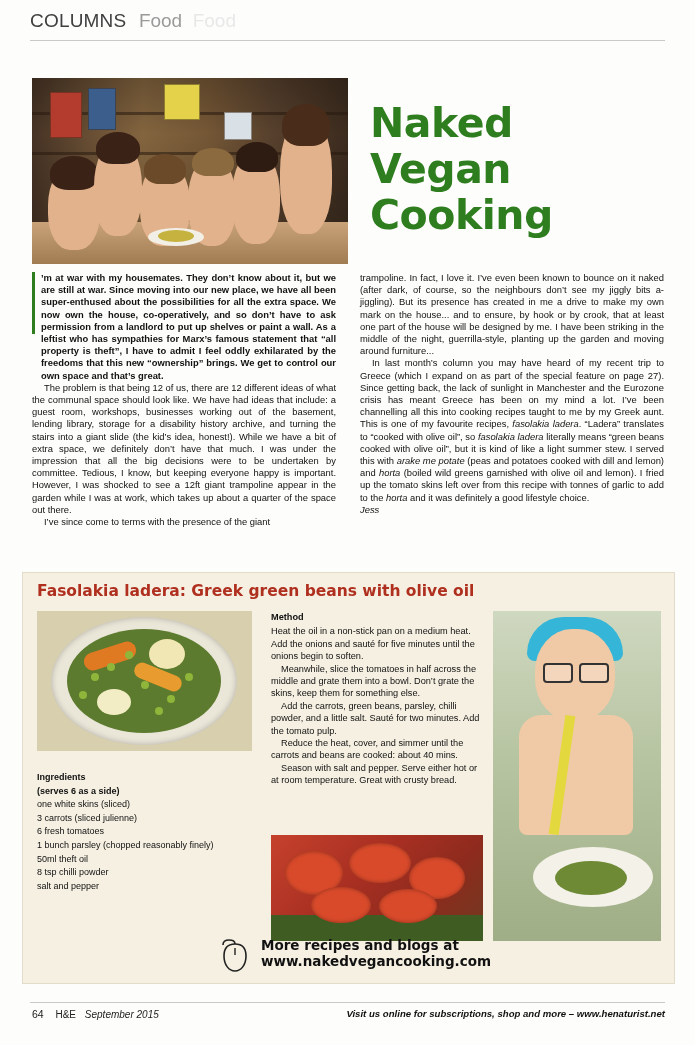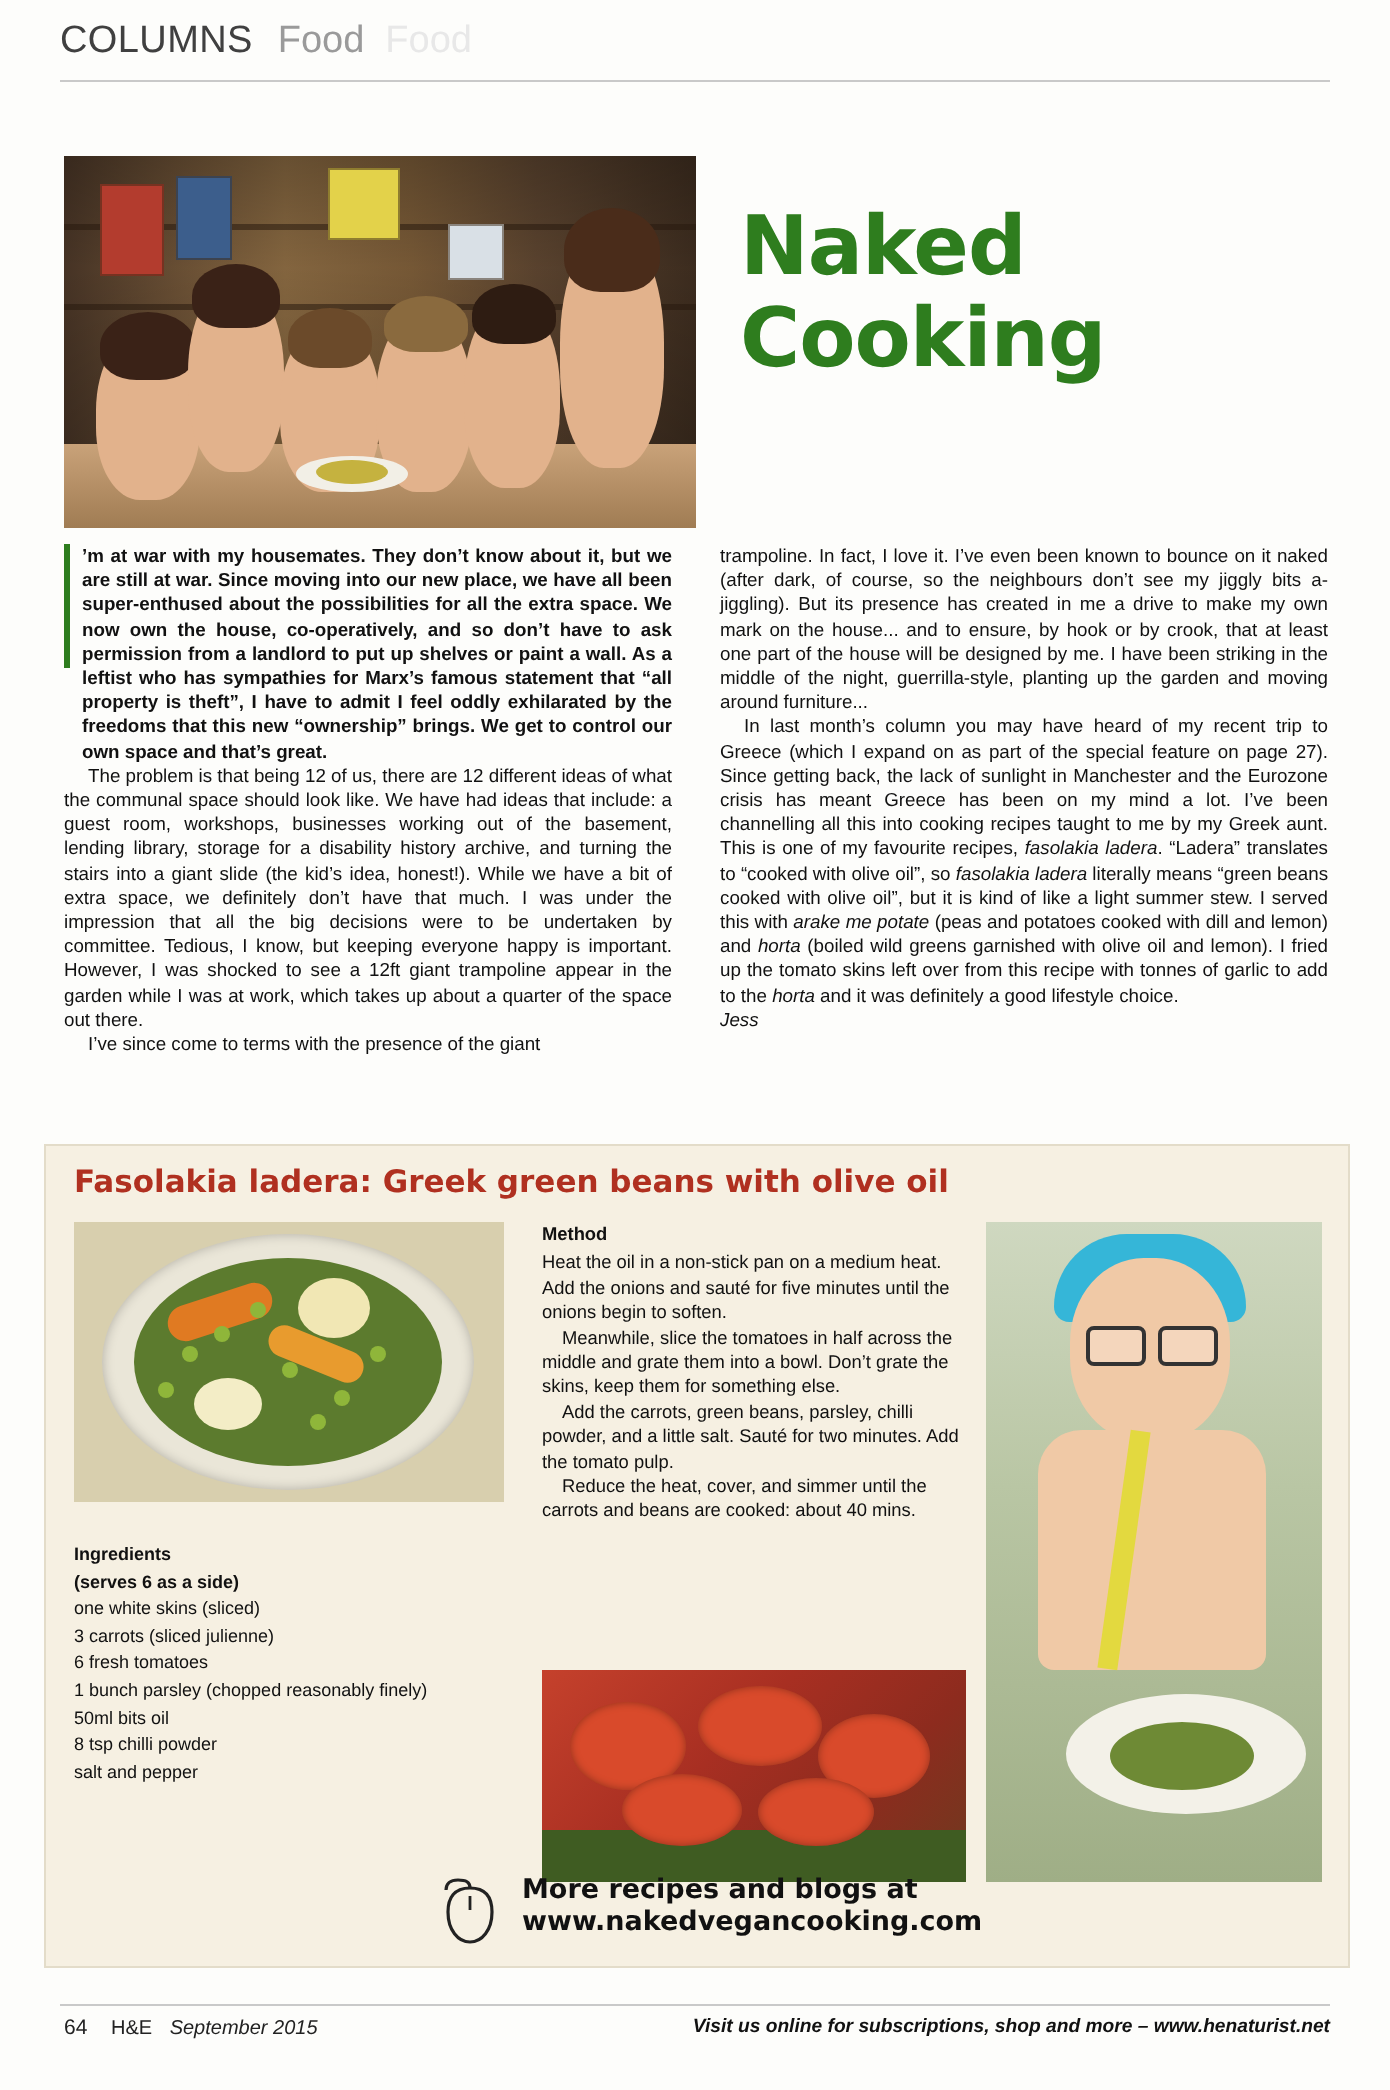--- a/index.html
+++ b/index.html
@@ -343,20 +343,21 @@
 
     <div class="person" style="left:248px;top:36px;width:52px;height:120px;"></div>
     <div class="hair" style="left:250px;top:26px;width:48px;height:42px;background:#4a2c1a"></div>
 
     <div class="plate" style="left:116px;top:150px;width:56px;height:18px;"></div>
     <div class="food" style="left:126px;top:152px;width:36px;height:12px;"></div>
   </div>
 
   <div class="big-title">
     <div>Naked</div>
+    <div>Vegan</div>
     <div>Cooking</div>
   </div>
 
   <div class="dropbar"></div>
   <div class="col left">
     <p class="first lead-para">
         <span class="lead">’m at war with my housemates. They don’t know about it, but we are still at war. Since moving into our new place, we have all been super-enthused about the possibilities for all the extra space. We now own the house, co-operatively, and so don’t have to ask permission from a landlord to put up shelves or paint a wall. As a leftist who has sympathies for Marx’s famous statement that “all property is theft”, I have to admit I feel oddly exhilarated by the freedoms that this new “ownership” brings. We get to control our own space and that’s great.</span>
       </p>
     <p>The problem is that being 12 of us, there are 12 different ideas of what the communal space should look like. We have had ideas that include: a guest room, workshops, businesses working out of the basement, lending library, storage for a disability history archive, and turning the stairs into a giant slide (the kid’s idea, honest!). While we have a bit of extra space, we definitely don’t have that much. I was under the impression that all the big decisions were to be undertaken by committee. Tedious, I know, but keeping everyone happy is important. However, I was shocked to see a 12ft giant trampoline appear in the garden while I was at work, which takes up about a quarter of the space out there.</p>
     <p>I’ve since come to terms with the presence of the giant</p>
@@ -388,31 +389,32 @@
       <span class="pea" style="left:42px;top:80px"></span>
     </div>
 
     <div class="ingredients">
       <div class="h">Ingredients</div>
       <div class="sub">(serves 6 as a side)</div>
       <div>one white skins (sliced)</div>
       <div>3 carrots (sliced julienne)</div>
       <div>6 fresh tomatoes</div>
       <div>1 bunch parsley (chopped reasonably finely)</div>
-      <div>50ml bits oil</div>
+      <div>50ml theft oil</div>
       <div>8 tsp chilli powder</div>
       <div>salt and pepper</div>
     </div>
 
     <div class="method">
       <span class="h">Method</span>
       <p class="first">Heat the oil in a non-stick pan on a medium heat. Add the onions and sauté for five minutes until the onions begin to soften.</p>
       <p>Meanwhile, slice the tomatoes in half across the middle and grate them into a bowl. Don’t grate the skins, keep them for something else.</p>
       <p>Add the carrots, green beans, parsley, chilli powder, and a little salt. Sauté for two minutes. Add the tomato pulp.</p>
       <p>Reduce the heat, cover, and simmer until the carrots and beans are cooked: about 40 mins.</p>
+      <p>Season with salt and pepper. Serve either hot or at room temperature. Great with crusty bread.</p>
     </div>
 
     <div class="portrait">
       <div class="bg"></div>
       <div class="hair"></div>
       <div class="head"></div>
       <div class="lens" style="left:50px;top:52px"></div>
       <div class="lens" style="left:86px;top:52px"></div>
       <div class="torso"></div>
       <div class="strap"></div>

